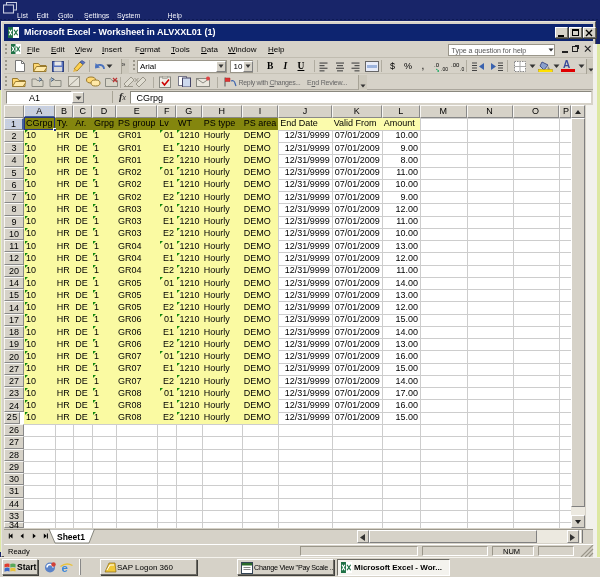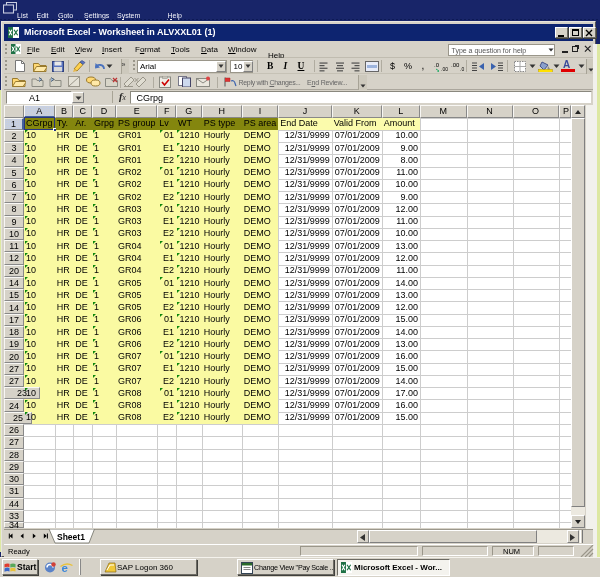--- a/index.html
+++ b/index.html
@@ -50,21 +50,21 @@
   </svg>
 <div class="ab" style="left:5px;top:44px;width:2px;height:11px;background:repeating-linear-gradient(#9a968a 0 2px,transparent 2px 4px)"></div>
 <div class="t" style="left:27px;top:46px;font-size:8px;"><u>F</u>ile</div>
 <div class="t" style="left:51px;top:46px;font-size:8px;"><u>E</u>dit</div>
 <div class="t" style="left:75px;top:46px;font-size:8px;"><u>V</u>iew</div>
 <div class="t" style="left:102px;top:46px;font-size:8px;"><u>I</u>nsert</div>
 <div class="t" style="left:135px;top:46px;font-size:8px;">F<u>o</u>rmat</div>
 <div class="t" style="left:171px;top:46px;font-size:8px;"><u>T</u>ools</div>
 <div class="t" style="left:201px;top:46px;font-size:8px;"><u>D</u>ata</div>
 <div class="t" style="left:228px;top:46px;font-size:8px;"><u>W</u>indow</div>
-<div class="t" style="left:268px;top:52px;font-size:8px;"><u>H</u>elp</div>
+<div class="t" style="left:268px;top:46px;font-size:8px;"><u>H</u>elp</div>
 <div class="ab" style="left:448px;top:43.5px;width:107px;height:12.5px;background:#fff;border:1px solid #9a968a;"></div>
 <div class="t" style="left:451.5px;top:46.5px;font-size:7px;color:#555;">Type a question for help</div>
 <svg class="ab" style="left:548px;top:47.5px" width="6" height="4" viewBox="0 0 6 4">
     <path d="M0.5 0.5 L3 3.5 L5.5 0.5 Z" fill="#333"></path>
   </svg>
 <div class="ab" style="left:561.5px;top:51px;width:6px;height:1.8px;background:#222"></div>
 <div class="ab" style="left:571.5px;top:45.5px;width:6.5px;height:6.5px;border:1.2px solid #222;box-shadow:2px -2px 0 -1px #222"></div>
 <svg class="ab" style="left:583.5px;top:45px" width="7.5" height="7.5" viewBox="0 0 8 8">
     <path d="M1 1 L7 7 M7 1 L1 7" stroke="#222" stroke-width="1.3"></path>
   </svg>
@@ -351,23 +351,23 @@
 <div class="hdrcell" style="left:4px;top:264.62px;width:20px;height:12.26px;">20</div>
 <div class="hdrcell" style="left:4px;top:276.88px;width:20px;height:12.26px;">14</div>
 <div class="hdrcell" style="left:4px;top:289.14px;width:20px;height:12.26px;">15</div>
 <div class="hdrcell" style="left:4px;top:301.40px;width:20px;height:12.26px;">14</div>
 <div class="hdrcell" style="left:4px;top:313.66px;width:20px;height:12.26px;">17</div>
 <div class="hdrcell" style="left:4px;top:325.92px;width:20px;height:12.26px;">18</div>
 <div class="hdrcell" style="left:4px;top:338.18px;width:20px;height:12.26px;">19</div>
 <div class="hdrcell" style="left:4px;top:350.44px;width:20px;height:12.26px;">20</div>
 <div class="hdrcell" style="left:4px;top:362.70px;width:20px;height:12.26px;">27</div>
 <div class="hdrcell" style="left:4px;top:374.96px;width:20px;height:12.26px;">27</div>
-<div class="hdrcell" style="left:4px;top:387.22px;width:36px;height:12.26px;">23</div>
+<div class="hdrcell" style="left:4px;top:387.22px;width:20px;height:12.26px;">23</div>
 <div class="hdrcell" style="left:4px;top:399.48px;width:20px;height:12.26px;">24</div>
-<div class="hdrcell" style="left:4px;top:411.74px;width:28px;height:12.26px;">25</div>
+<div class="hdrcell" style="left:4px;top:411.74px;width:16px;height:12.26px;font-family:Liberation Mono, monospace;">25</div>
 <div class="hdrcell" style="left:4px;top:424.00px;width:20px;height:12.26px;">26</div>
 <div class="hdrcell" style="left:4px;top:436.26px;width:20px;height:12.26px;">27</div>
 <div class="hdrcell" style="left:4px;top:448.52px;width:20px;height:12.26px;">28</div>
 <div class="hdrcell" style="left:4px;top:460.78px;width:20px;height:12.26px;">29</div>
 <div class="hdrcell" style="left:4px;top:473.04px;width:20px;height:12.26px;">30</div>
 <div class="hdrcell" style="left:4px;top:485.30px;width:20px;height:12.26px;">31</div>
 <div class="hdrcell" style="left:4px;top:497.56px;width:20px;height:12.26px;">44</div>
 <div class="hdrcell" style="left:4px;top:509.82px;width:20px;height:12.26px;">33</div>
 <div class="hdrcell" style="left:4px;top:522.08px;width:20px;height:5.92px;">34</div>
 <div class="c" style="left:26.00px;top:117.50px;width:28.70px;height:12.26px;display:flex;align-items:center;color:#000;">CGrpg</div>

